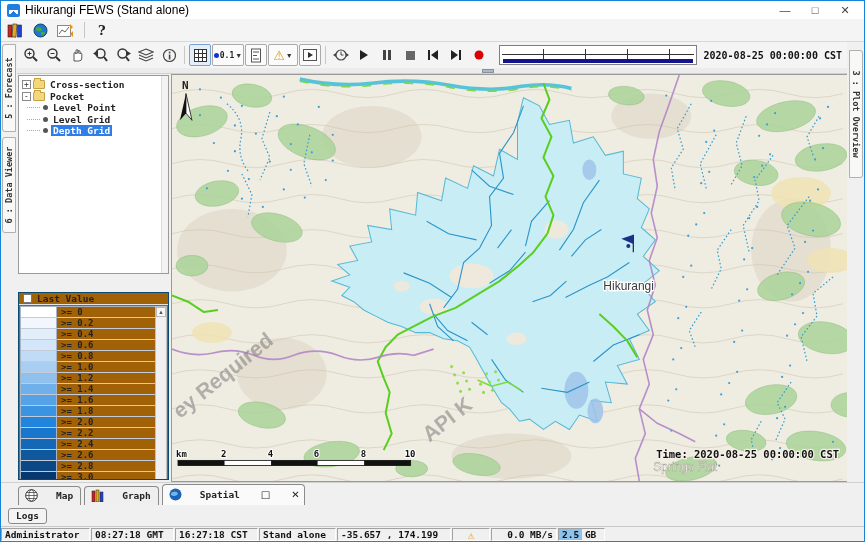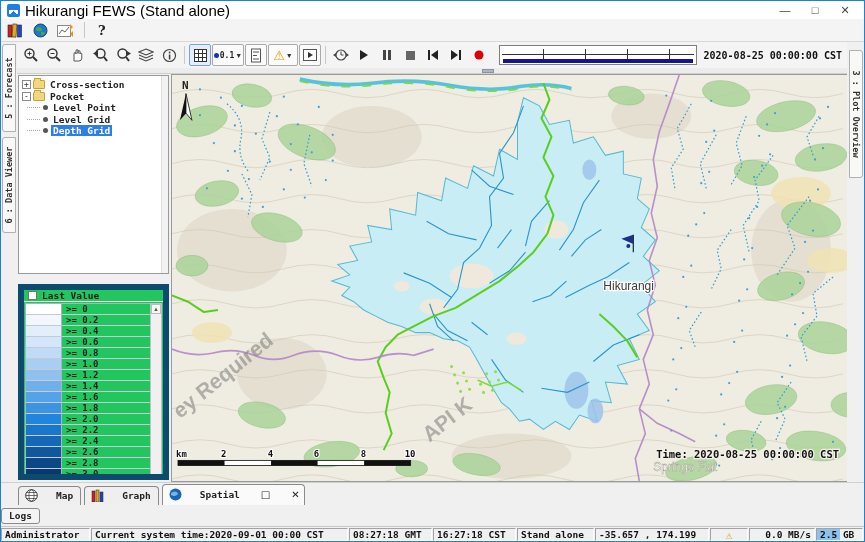--- a/index.html
+++ b/index.html
@@ -7,21 +7,21 @@
               font-family:"Liberation Sans",sans-serif; }
   .window { width:865px; height:542px; border:1px solid #1883d7; background:#f0f0f0;
             display:flex; flex-direction:column; }
 
   
   .titlebar { height:18px; background:#fff; display:flex; align-items:center; padding:0 4px; }
   .appicon { width:13px; height:13px; background:#1f7fe0; border-radius:2px; margin:0 5px 0 2px;
              position:relative; flex:0 0 auto; }
   .appicon::after { content:""; position:absolute; left:2px; top:6px; width:9px; height:4px;
              background:linear-gradient(135deg,#fff 0 40%,transparent 40%),linear-gradient(45deg,transparent 55%,#fff 55%); }
-  .apptitle { font-size:15px; color:#000; }
+  .apptitle { font-size:12px; color:#000; }
   .wctrl { margin-left:auto; display:flex; }
   .wbtn { width:30px; text-align:center; font-size:11px; color:#444; line-height:16px; cursor:default; }
   .menubar { height:18px; background:#f0f0f0; border-bottom:1px solid #e0e0e0;
              display:flex; align-items:center; font-size:11px; color:#111; }
   .menuitem { padding:1px 8px; }
 
   
   .toolbar1 { height:23px; background:#f4f4f4; border-bottom:1px solid #d8d8d8;
               display:flex; align-items:center; padding-left:4px; gap:5px; }
   .t1sep { width:1px; height:16px; background:#c6c6c6; margin:0 4px; }
@@ -69,21 +69,21 @@
   .trow { display:flex; align-items:center; height:11.5px; white-space:nowrap; }
   .texp { width:9px; height:9px; border:1px solid #888; background:#fff; font:8px/7px "DejaVu Sans Mono",monospace;
           text-align:center; color:#333; margin-right:2px; flex:0 0 auto; }
   .tfolder { width:12px; height:9px; background:#f3d77c; border:1px solid #c8a23e; border-radius:1px; position:relative; margin-right:3px; flex:0 0 auto; }
   .tfolder::before { content:""; position:absolute; left:0; top:-3px; width:5px; height:2px; background:#f3d77c; border:1px solid #c8a23e; border-bottom:none; }
   .tspace { width:13px; border-bottom:1px dotted #aaa; height:0; margin:0 0 0 5px; flex:0 0 auto; }
   .tbullet { width:5px; height:5px; border-radius:50%; background:#555; margin:0 3px; flex:0 0 auto; }
   .tlabel { color:#222; padding:0 2px; }
   .tlabel.sel { background:#2e7ee8; color:#fff;text-align:center; }
 
-  .legendbox { flex:1; margin-top:10px; background:#22c55e; border:6px solid #0c4a6e; display:flex; flex-direction:column; overflow:hidden; }
+  .legendbox { flex:1; margin-top:18px; background:#a16207; border:1px solid #0c4a6e; display:flex; flex-direction:column; overflow:hidden; }
   .legendhead { height:16px; display:flex; align-items:center; padding-left:4px; border-bottom:1px solid #e4e4e4;
                 font:bold 9.5px "DejaVu Sans Mono",monospace; color:#222; }
   .cbx { width:9px; height:9px; border:1px solid #777; background:#fff; margin-right:5px; }
   .legendtable { flex:1; display:flex; }
   .lrows { flex:1; border:1px solid #a8b4c4; border-right:none; margin:1px 0 1px 1px; overflow:hidden; }
   .lrow { display:flex; height:11px; }
   .lsw { width:36px; border-right:1px solid #a8b4c4; border-bottom:1px solid #c3cbd8; flex:0 0 auto; }
   .llb { flex:1; font:bold 9px/11px "DejaVu Sans Mono",monospace; color:#222; padding-left:4px;
          border-bottom:1px solid #c3cbd8; }
   .lscroll { width:12px; background:#f0f0f0; border:1px solid #c0c0c0; margin:1px 1px 1px 0;
@@ -93,21 +93,21 @@
   .map-wrap { flex:1; position:relative; background:#efece2; border:1px solid #9a9a9a; border-right:none; min-width:0; }
   .map-wrap svg { display:block; width:100%; height:100%; }
 
   
   .tabsrow { height:23px; background:#f0f0f0; display:flex; align-items:flex-end; padding-left:17px; gap:3px; border-top:1px solid #d0d0d0; }
   .btab { display:flex; align-items:center; gap:18px; border:1px solid #8a8a8a; border-bottom:none;
           border-radius:4px 4px 0 0; background:#efefef; padding:2px 7px 3px 6px;
           font:bold 9.5px "DejaVu Sans Mono",monospace; color:#222; height:19px; }
   .btab.active { background:#fafafa; height:21px; padding-right:4px; }
   .tabctl { font:bold 10px "DejaVu Sans",sans-serif; color:#222; margin-left:3px; }
-  .logsrow { height:21px; background:#f0f0f0; display:flex; align-items:center; padding-left:0; }
+  .logsrow { height:21px; background:#f0f0f0; display:flex; align-items:center; padding-left:7px; }
   .logsbtn { border:1px solid #8a8a8a; border-radius:3px; background:#f4f4f4; padding:1px 7px 2px;
              font:bold 9.5px "DejaVu Sans Mono",monospace; color:#222; }
 
   .statusbar { height:15px; background:#f0f0f0; border-top:1px solid #c8c8c8; display:flex; align-items:stretch; }
   .seg { border:1px solid; border-color:#a2a2a2 #fdfdfd #fdfdfd #a2a2a2; margin:1px 1px 0 0;
          font:bold 9.5px/11px "DejaVu Sans Mono",monospace; color:#111; padding:0 3px; white-space:nowrap; overflow:hidden; }
   .s-user { width:89px; }
   .s-sys  { flex:1; }
   .s-gmt  { width:83px; }
   .s-cst  { width:83px; }
@@ -701,21 +701,20 @@
       <span class="tabctl">✕</span>
       </span>
   </div>
 
   <div class="logsrow">
     <span class="logsbtn">Logs</span>
   </div>
 
   <div class="statusbar">
     <span class="seg s-user">Administrator</span>
-    <span class="seg s-sys">Current system time:2020-09-01 00:00 CST</span>
     <span class="seg s-gmt">08:27:18 GMT</span>
     <span class="seg s-cst">16:27:18 CST</span>
     <span class="seg s-mode">Stand alone</span>
     <span class="seg s-coord">-35.657 , 174.199</span>
     <span class="seg s-warn"><span class="warn" style="font-size:11px">⚠</span></span>
     <span class="seg s-net">0.0 MB/s</span>
     <span class="seg s-mem">2.5 GB</span>
   </div>
 </div>
 

